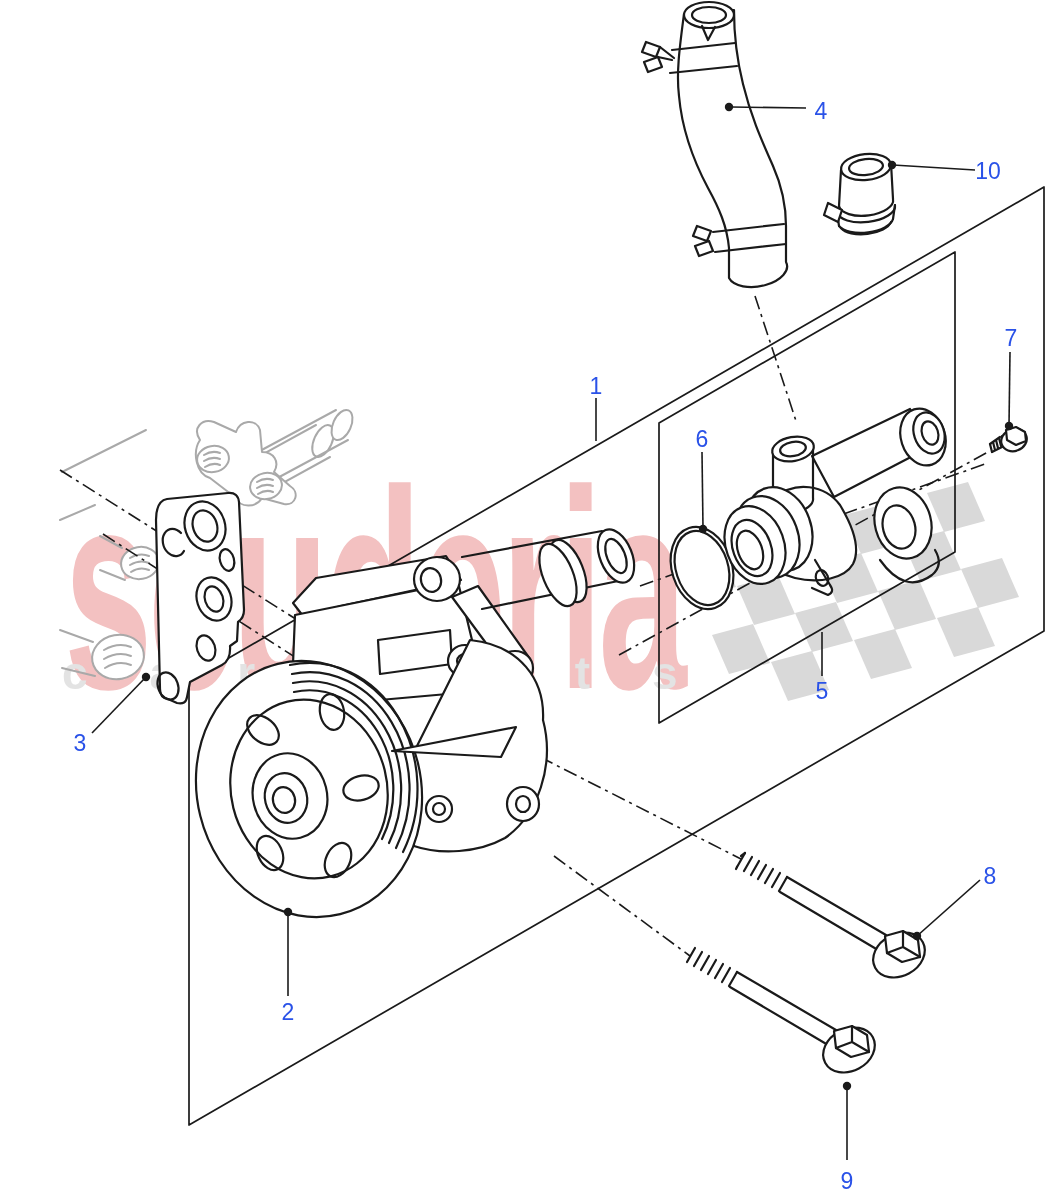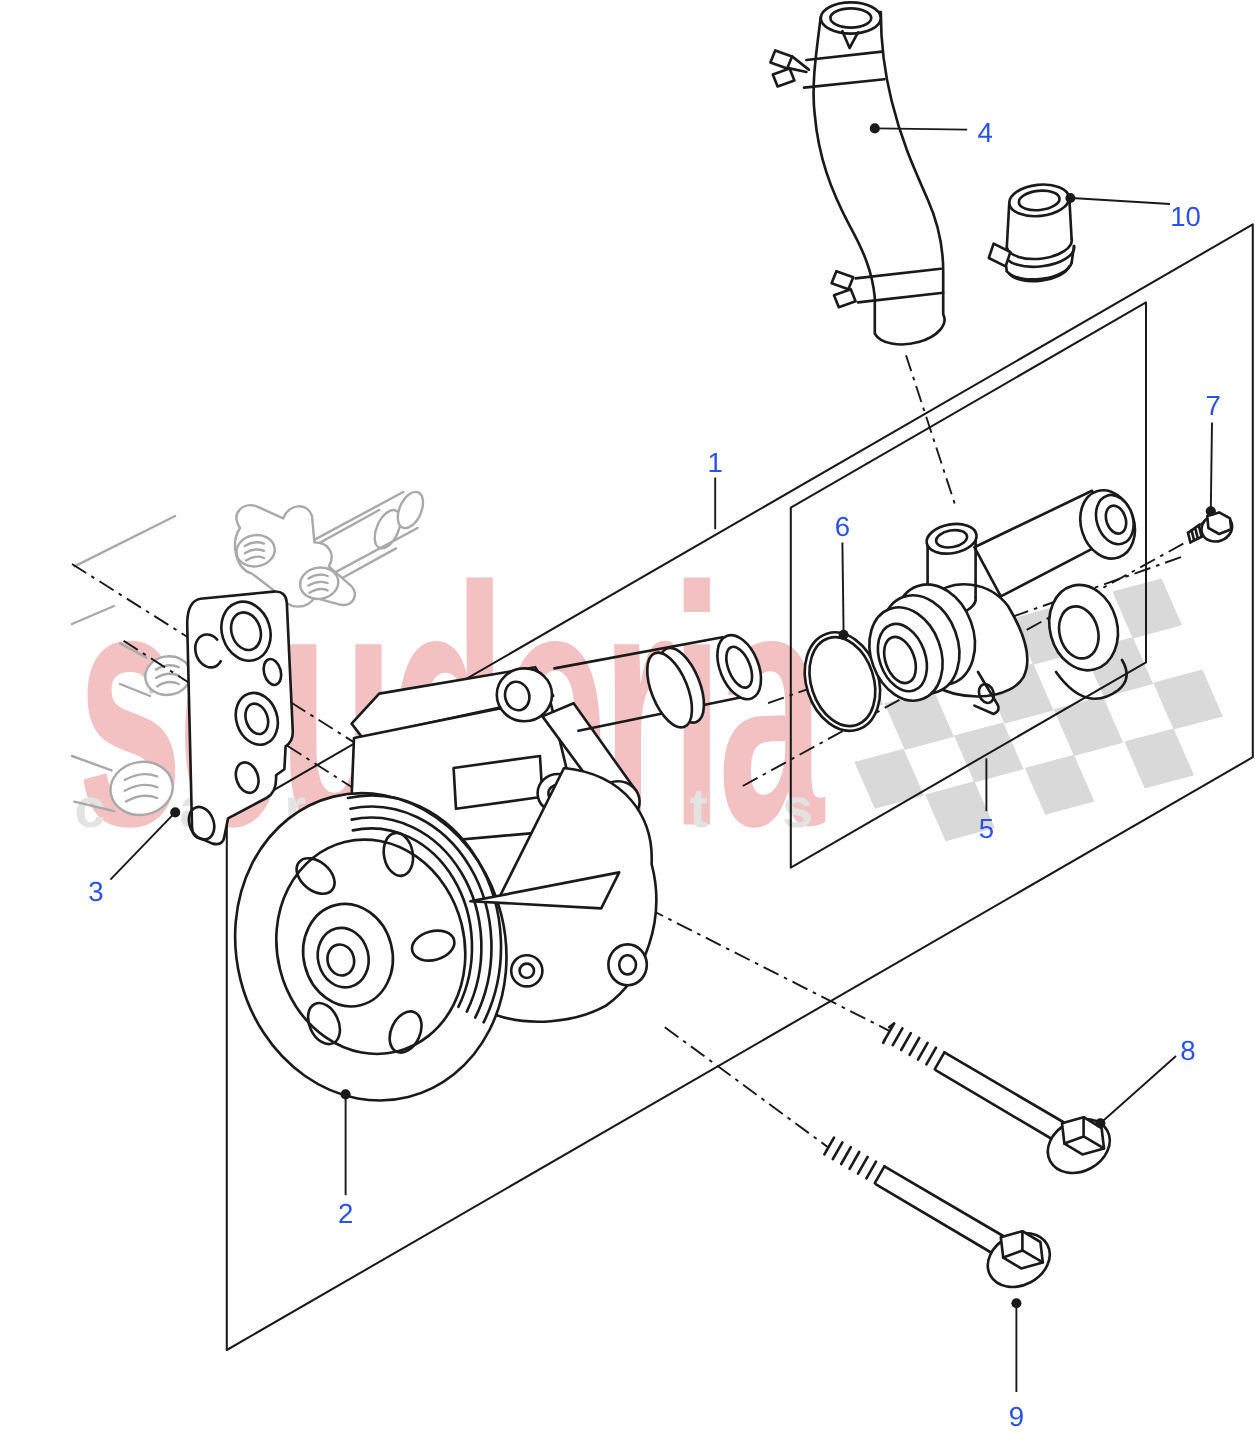--- a/index.html
+++ b/index.html
@@ -273,15 +273,15 @@
 
   <div class="callout" style="left:596px;top:386px">1</div>
   <div class="callout" style="left:288px;top:1012px">2</div>
   <div class="callout" style="left:80px;top:743px">3</div>
   <div class="callout" style="left:821px;top:111px">4</div>
   <div class="callout" style="left:822px;top:691px">5</div>
   <div class="callout" style="left:702px;top:439px">6</div>
   <div class="callout" style="left:1011px;top:338px">7</div>
   <div class="callout" style="left:990px;top:876px">8</div>
   <div class="callout" style="left:847px;top:1181px">9</div>
-  <div class="callout" style="left:988px;top:181px">10</div>
+  <div class="callout" style="left:988px;top:171px">10</div>
 
 </div>
 
 </body></html>

